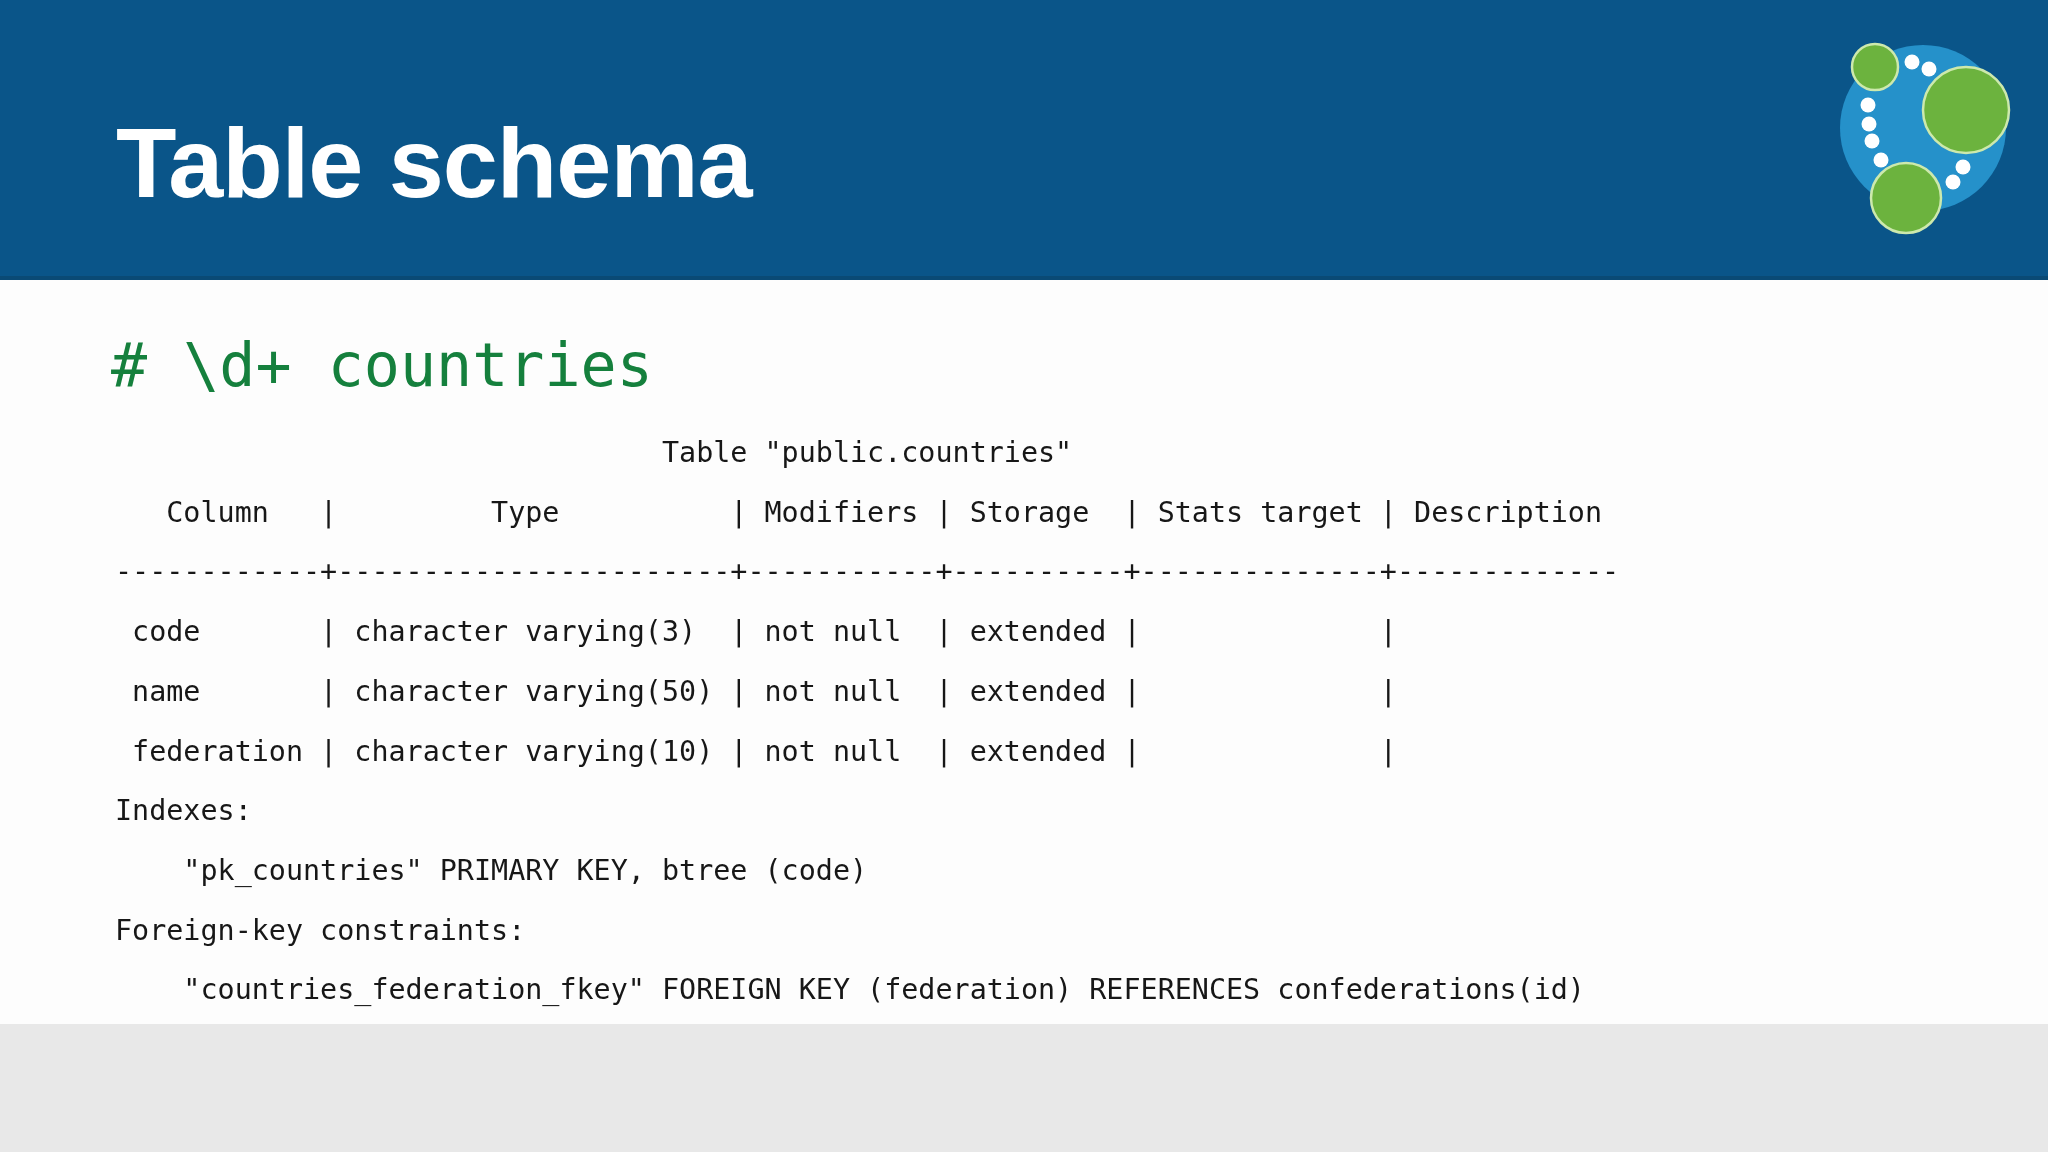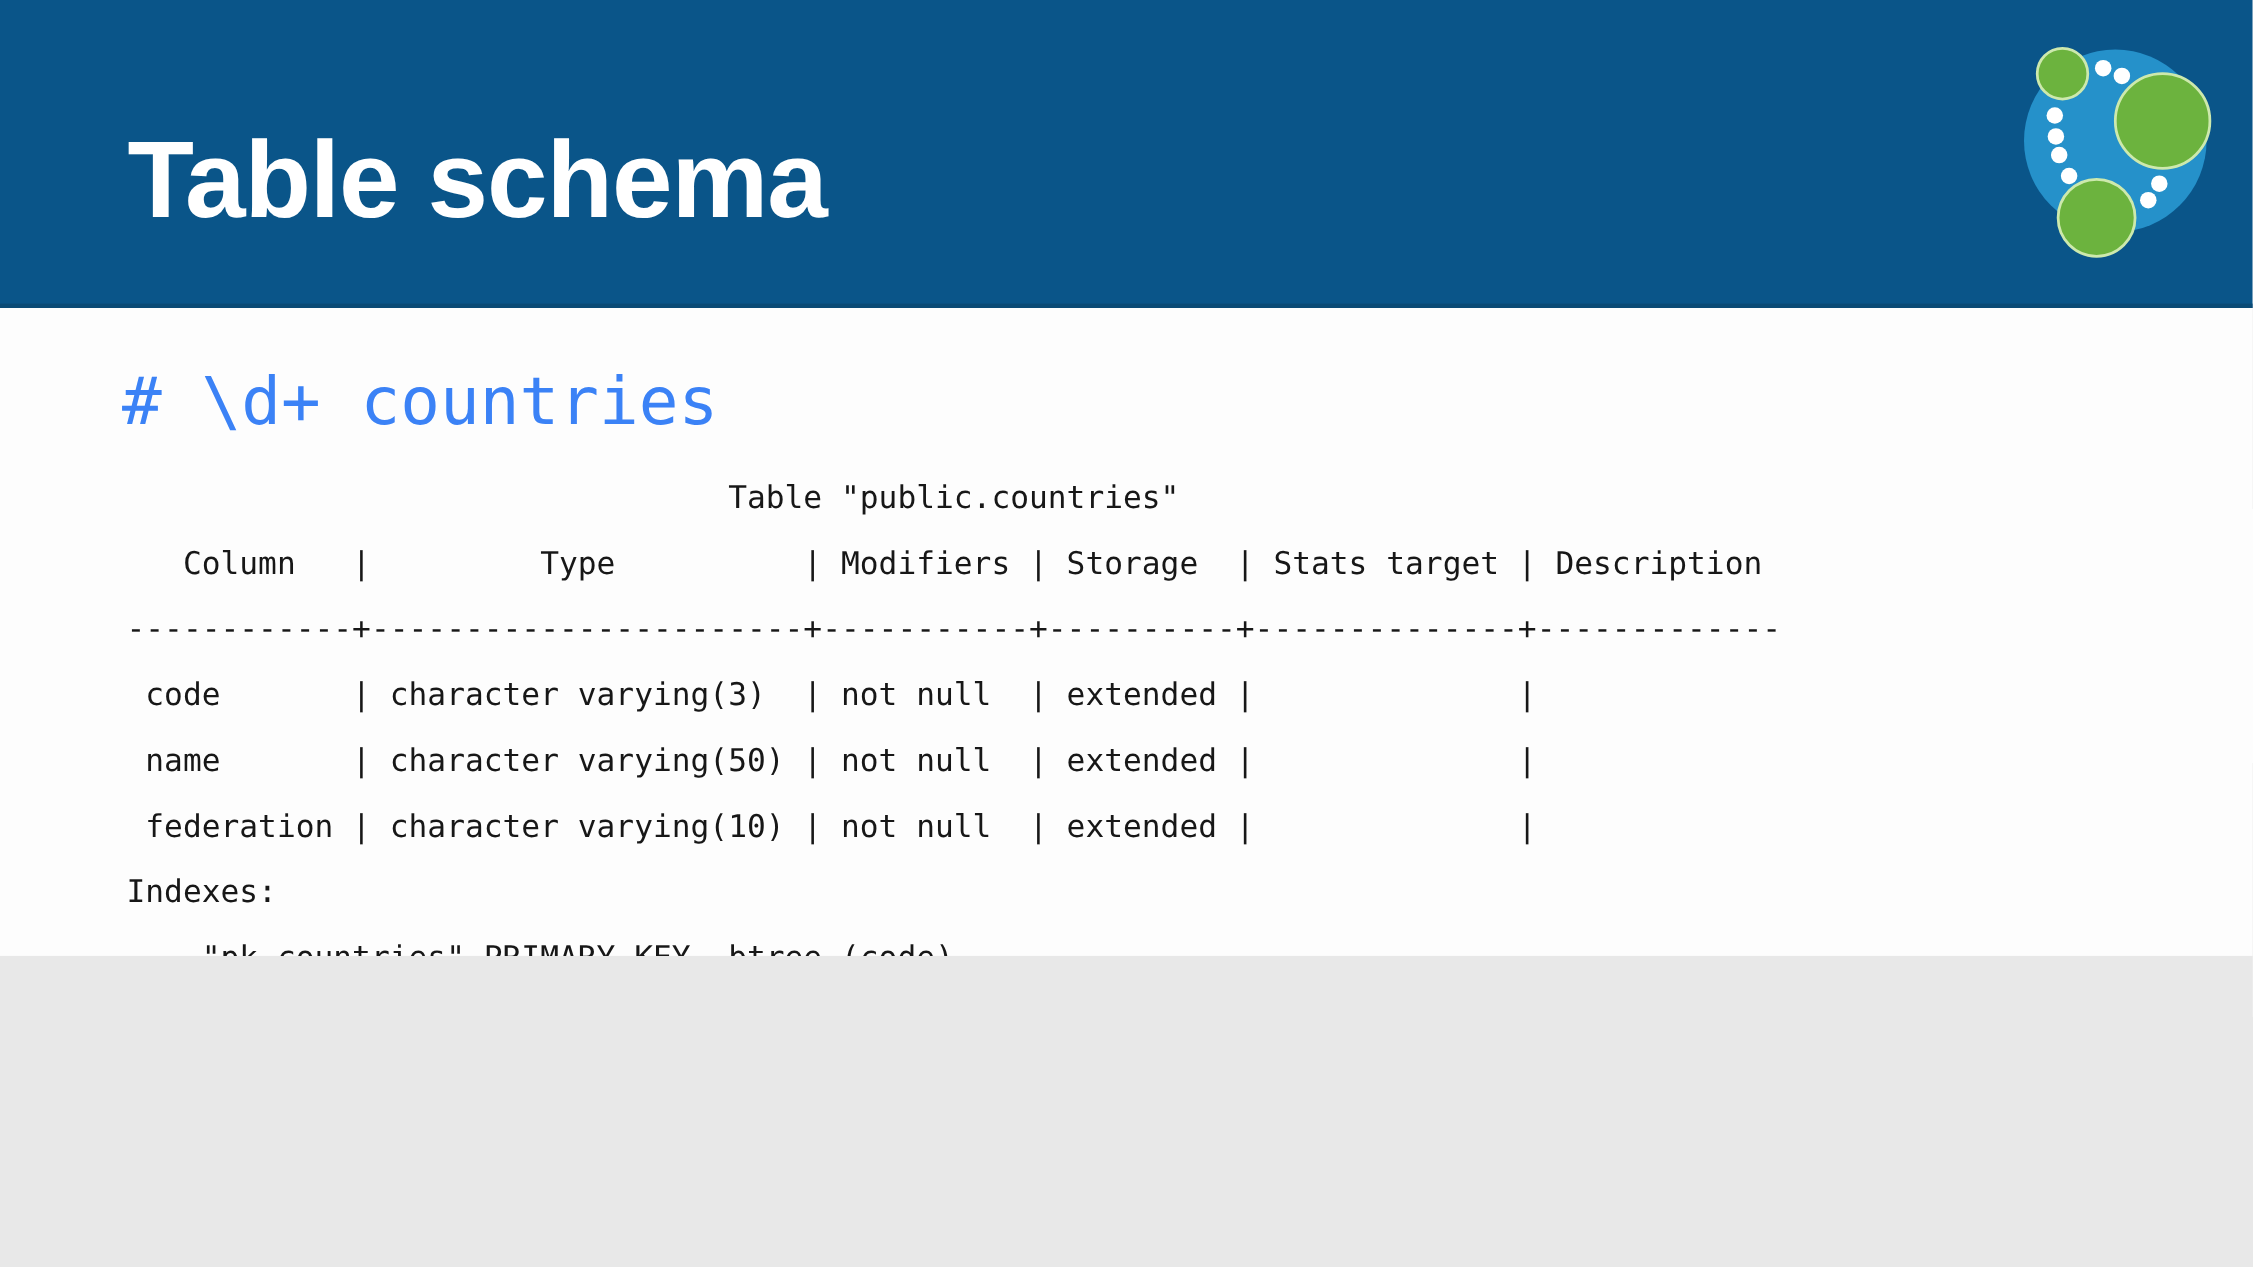--- a/index.html
+++ b/index.html
@@ -1,19 +1,19 @@
 <!DOCTYPE html>
 <html><head>
 <meta charset="utf-8">
 <style>
   html, body { margin: 0; padding: 0; background: #e8e8e8; }
   .slide {
     position: relative;
     width: 2048px;
-    height: 869px;
+    height: 1024px;
     background: #fdfdfd;
     overflow: hidden;
     font-family: "Liberation Sans", sans-serif;
   }
   .slide-header {
     position: absolute;
     top: 0; left: 0;
     width: 100%;
     height: 276px;
     background: #0a5589;
@@ -38,21 +38,21 @@
     width: 190px;
     height: 205px;
   }
   .psql-command {
     position: absolute;
     left: 111px;
     top: 332px;
     font-family: "DejaVu Sans Mono", monospace;
     font-size: 60px;
     line-height: 66px;
-    color: #3b82f6;
+    color: #15803d;
     white-space: pre;
   }
   .psql-output {
     position: absolute;
     left: 115px;
     top: 423px;
     margin: 0;
     font-family: "DejaVu Sans Mono", monospace;
     font-size: 28.4px;
     line-height: 59.7px;

